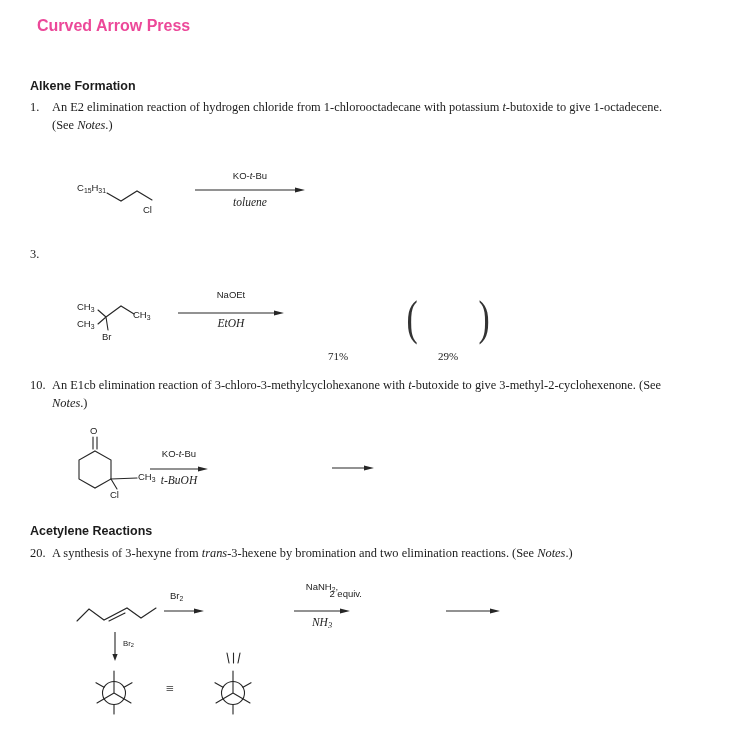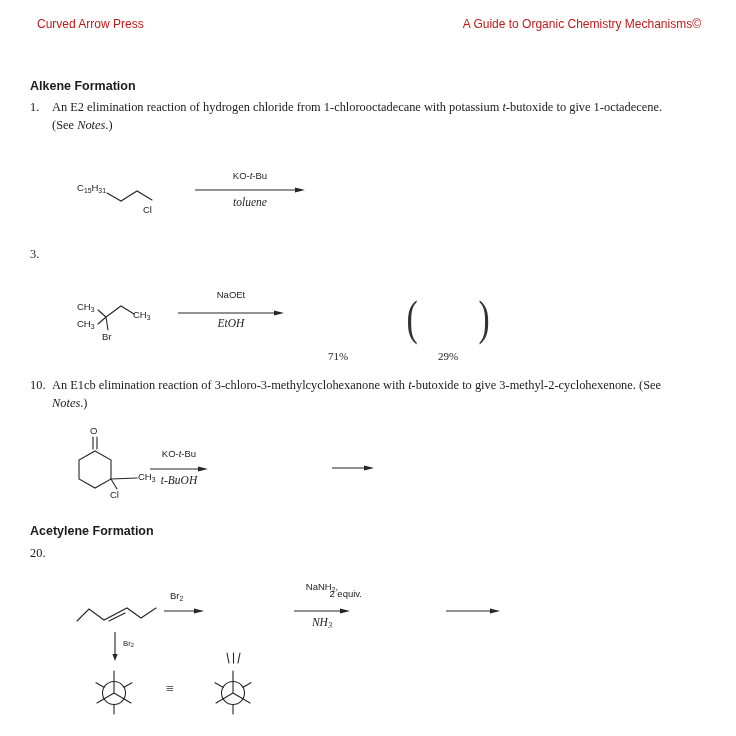--- a/index.html
+++ b/index.html
@@ -1,19 +1,19 @@
 <!DOCTYPE html>
 <html><head>
 <meta charset="utf-8">
 <style>
   html,body{margin:0;padding:0;background:#ffffff;}
   .page{position:relative;width:736px;height:736px;background:#ffffff;color:#1b1b1b;
         font-family:"Liberation Serif",serif;overflow:hidden;}
   .abs{position:absolute;white-space:nowrap;}
-  .hdr{font-family:"Liberation Sans",sans-serif;font-size:12px;color:#b91c1c;}
+  .hdr{font-family:"Liberation Sans",sans-serif;font-size:16px;color:#ec4899;font-weight:bold;}
   .title{width:736px;text-align:center;font-weight:bold;font-size:17.5px;
          font-family:"Liberation Serif",serif;letter-spacing:.2px;}
   .sect{font-family:"Liberation Sans",sans-serif;font-weight:bold;font-size:12.5px;}
   .body-line{font-size:12.4px;}
   .it{font-style:italic;}
   .chem{font-family:"Liberation Sans",sans-serif;font-size:9.5px;color:#222;}
   .chem-sm{font-family:"Liberation Sans",sans-serif;font-size:7.8px;color:#222;}
   .sb{font-size:0.72em;vertical-align:-0.25em;}
   .cond{font-family:"Liberation Sans",sans-serif;font-size:9.5px;text-align:center;color:#222;}
   .solv{font-family:"Liberation Serif",serif;font-style:italic;font-size:11.5px;text-align:center;color:#222;}
@@ -24,21 +24,20 @@
   svg{display:block;}
   .stroke{stroke:#262626;stroke-width:1.1;fill:none;stroke-linecap:round;}
   .fillhead{fill:#262626;stroke:none;}
 </style>
 </head>
 <body>
 
 <div class="page">
 
   <div class="abs hdr" style="left:37px;top:17px;">Curved Arrow Press</div>
-  <div class="abs hdr" style="right:35px;top:17px;">A Guide to Organic Chemistry Mechanisms©</div>
 
 
   <div class="abs sect" style="left:30px;top:79px;">Alkene Formation</div>
 
   <div class="abs body-line" style="left:30px;top:100px;">1.</div>
   <div class="abs body-line" style="left:52px;top:100px;">
     <span>An E2 elimination reaction of hydrogen chloride from 1-chlorooctadecane with potassium </span><span class="it">t</span><span>-butoxide to give 1-octadecene.</span>
   </div>
   <div class="abs body-line" style="left:52px;top:118px;">
     <span>(See </span><span class="it">Notes</span><span>.)</span>
@@ -117,23 +116,26 @@
     <span>KO-</span><span class="it">t</span><span>-Bu</span>
   </div>
   <div class="abs solv" style="left:148px;top:474px;width:62px;">
     <span>t</span><span>-BuOH</span>
   </div>
   <svg class="abs" style="left:332px;top:462px;" width="42" height="12" viewBox="0 0 42 12">
     <line class="stroke" x1="0" y1="6" x2="33" y2="6"></line>
     <polygon class="fillhead" points="32,3.4 42,6 32,8.6"></polygon>
   </svg>
 
-  <div class="abs sect" style="left:30px;top:524px;">Acetylene Formation</div>
+  <div class="abs sect" style="left:30px;top:524px;">Acetylene Reactions</div>
 
   <div class="abs body-line" style="left:30px;top:546px;">20.</div>
+  <div class="abs body-line" style="left:52px;top:546px;">
+    <span>A synthesis of 3-hexyne from </span><span class="it">trans</span><span>-3-hexene by bromination and two elimination reactions. (See </span><span class="it">Notes</span><span>.)</span>
+  </div>
 
   <svg class="abs" style="left:74px;top:600px;" width="86" height="26" viewBox="0 0 86 26">
     <path class="stroke" d="M3,21 L15,9 L30,20 L53,8 L67,18 L82,8"></path>
     <line class="stroke" x1="35" y1="21" x2="51" y2="13"></line>
   </svg>
 
   <svg class="abs" style="left:164px;top:605px;" width="40" height="12" viewBox="0 0 40 12">
     <line class="stroke" x1="0" y1="6" x2="31" y2="6"></line>
     <polygon class="fillhead" points="30,3.4 40,6 30,8.6"></polygon>
   </svg>

